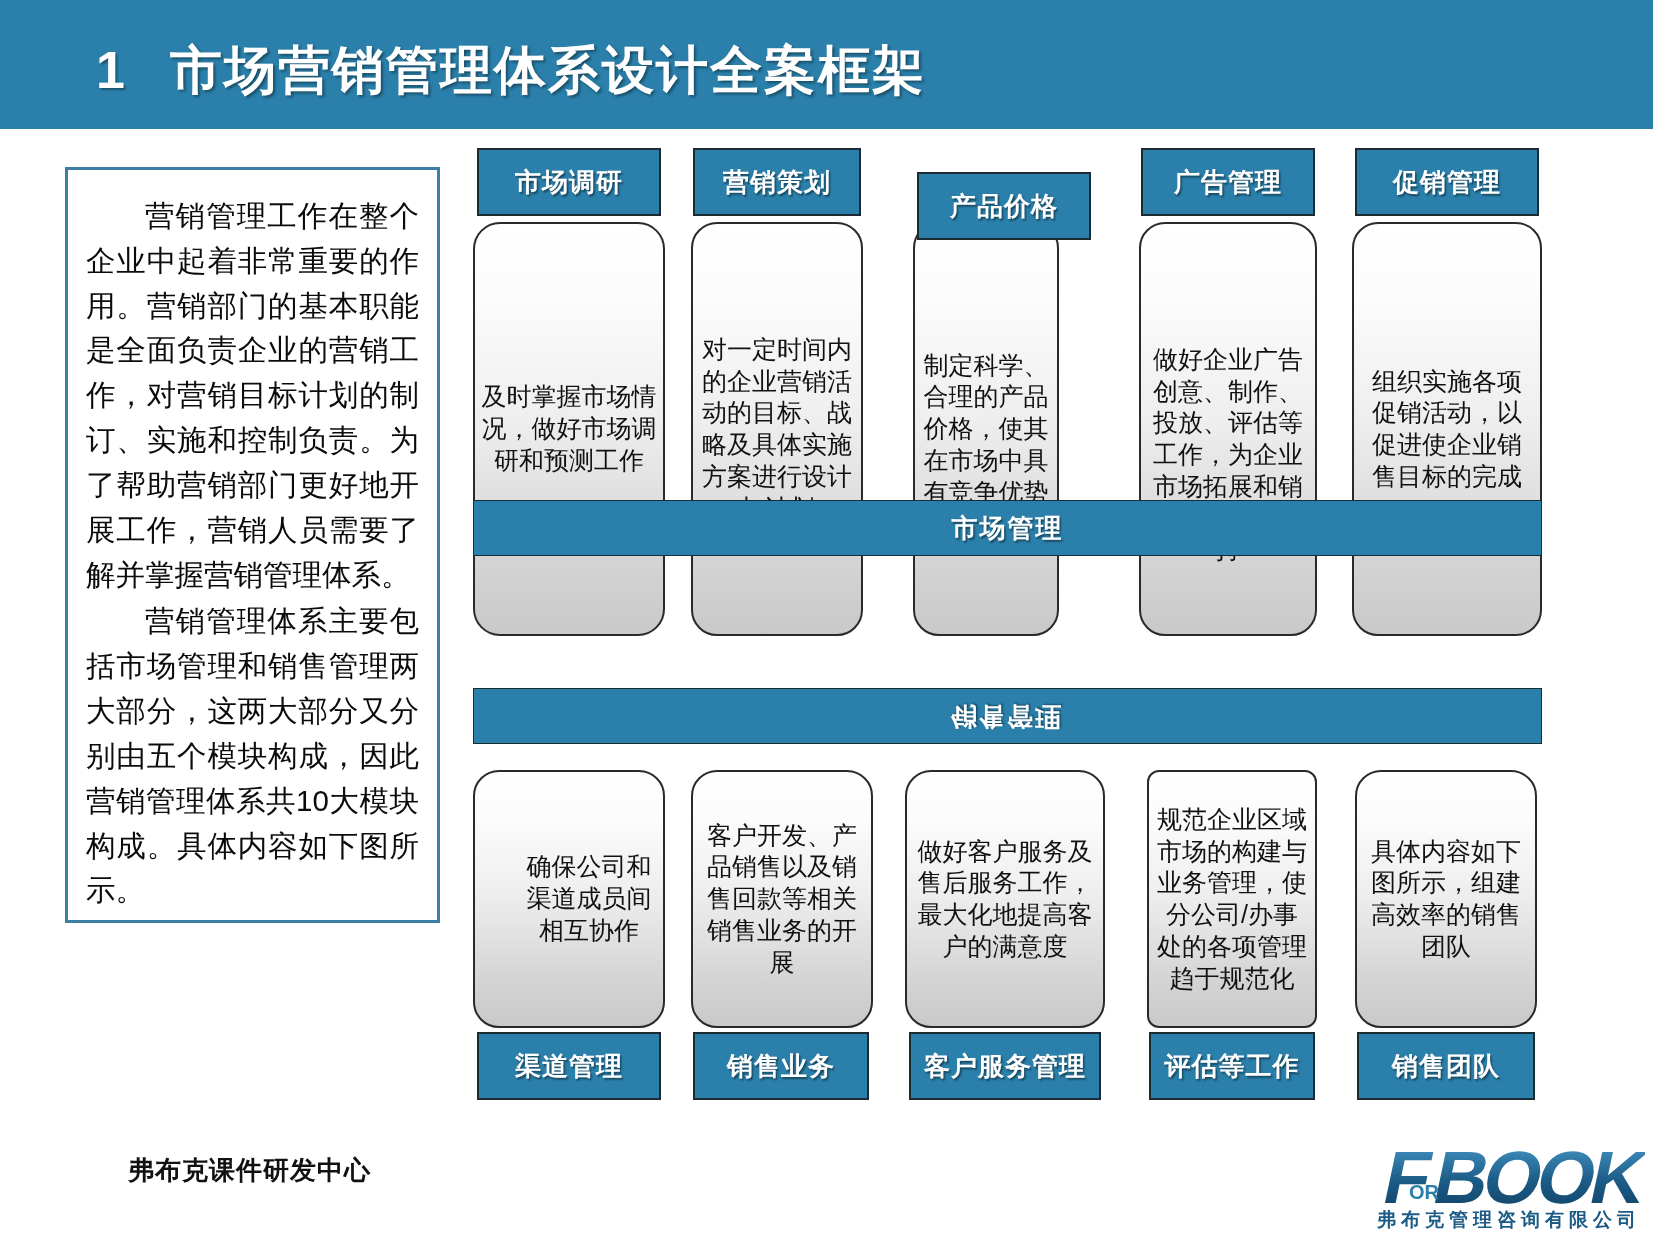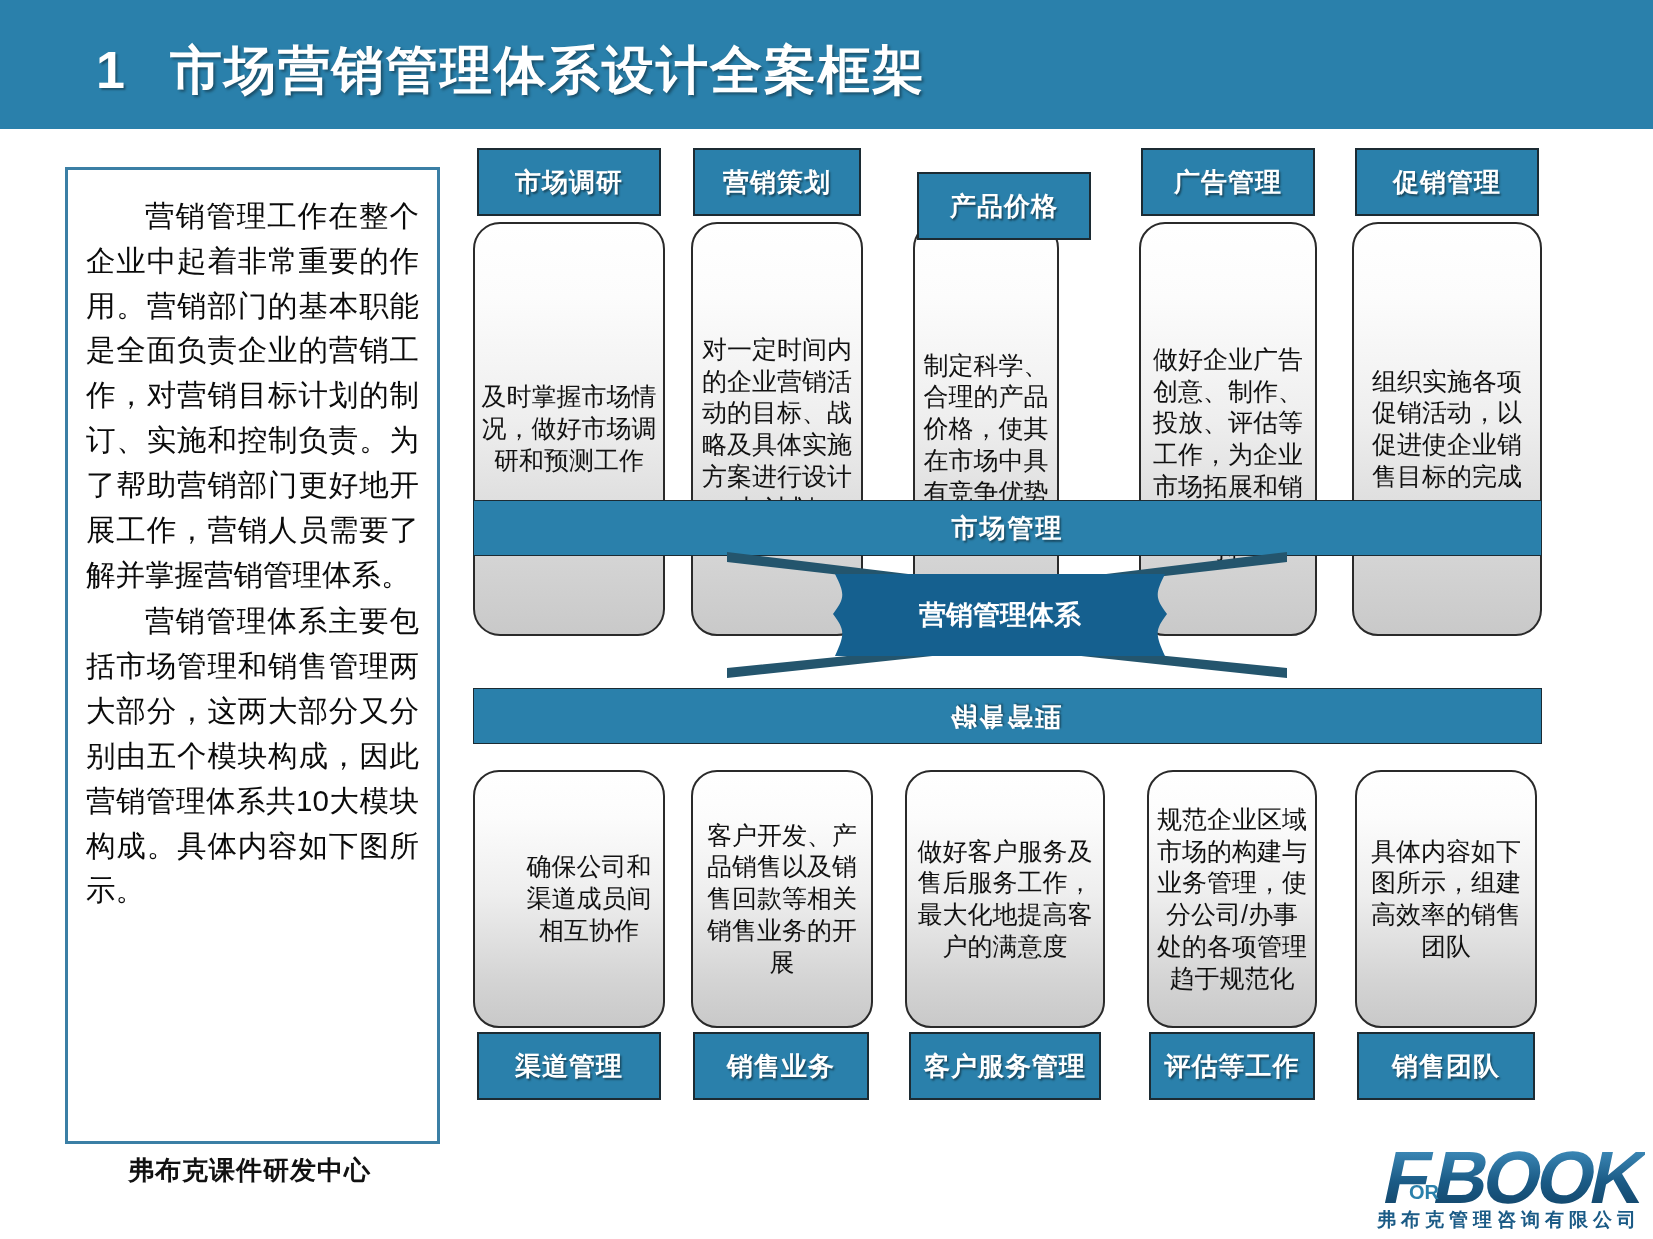--- a/index.html
+++ b/index.html
@@ -28,21 +28,21 @@
   }
   .hdr-title {
     font-size: 52px; font-weight: bold; color: #ffffff;
     letter-spacing: 2px;
     text-shadow: 2px 2px 3px rgba(0,0,0,0.4);
   }
 
   
   .left-panel {
     position: absolute; left: 65px; top: 167px;
-    width: 375px; height: 977px;
+    width: 375px; height: 756px;
     border: 3px solid #3b7fa5;
     background: #ffffff;
     padding: 24px 18px 10px 18px;
   }
   .left-panel p {
     font-size: 29.5px;
     line-height: 1.52;
     color: #0b0b0b;
     text-align: justify;
     text-indent: 2em;
@@ -180,54 +180,35 @@
       <span>广告管理</span>
     </div>
     <div class="chip top-chip" style="left:890px; width:184px;">
       <span>促销管理</span>
     </div>
 
     <div class="band band-market">
       <span>市场管理</span>
     </div>
 
-    <div class="hub-wrap">
-      <svg width="1085" height="148" viewBox="0 0 1085 148">
-
-        <polygon points="262,4 542,38 822,4 822,14 542,46 262,14" fill="#24556d"></polygon>
-
-        <polygon points="262,130 542,100 822,130 822,120 542,92 262,120" fill="#24556d"></polygon>
-
-        <path d="M 370,26
-                 L 700,26
-                 C 690,46 690,50 702,66
-                 C 690,82 690,86 700,108
-                 L 370,108
-                 C 380,86 380,82 368,66
-                 C 380,50 380,46 370,26 Z" fill="#15608f"></path>
-        <text x="535" y="76" text-anchor="middle" font-family="Liberation Sans, sans-serif" font-size="27" font-weight="bold" fill="#ffffff">
-          <tspan id="hubLabel">营销管理体系</tspan>
-        </text>
-      </svg>
-    </div>
 
     <div class="band band-sales">
       <span>销售管理</span>
     </div>
 
     <div class="card bot-card" style="left:8px;   width:192px;padding-left:40px;">
       <div class="txt">确保公司和渠道成员间相互协作</div>
     </div>
     <div class="card bot-card" style="left:226px; width:182px;">
       <div class="txt">客户开发、产品销售以及销售回款等相关销售业务的开展</div>
     </div>
     <div class="card bot-card" style="left:440px; width:200px;">
       <div class="txt">做好客户服务及售后服务工作，最大化地提高客户的满意度</div>
     </div>
-    <div class="card bot-card" style="left:682px; width:170px;">
+    <div class="card bot-card" style="left:682px; width:170px;border-radius:12px;">
       <div class="txt">规范企业区域市场的构建与业务管理，使分公司/办事处的各项管理趋于规范化</div>
     </div>
     <div class="card bot-card" style="left:890px; width:182px;">
       <div class="txt">具体内容如下图所示，组建高效率的销售团队</div>
     </div>
 
     <div class="chip bot-chip" style="left:12px;  width:184px;">
       <span>渠道管理</span>
     </div>
     <div class="chip bot-chip" style="left:228px; width:176px;">

